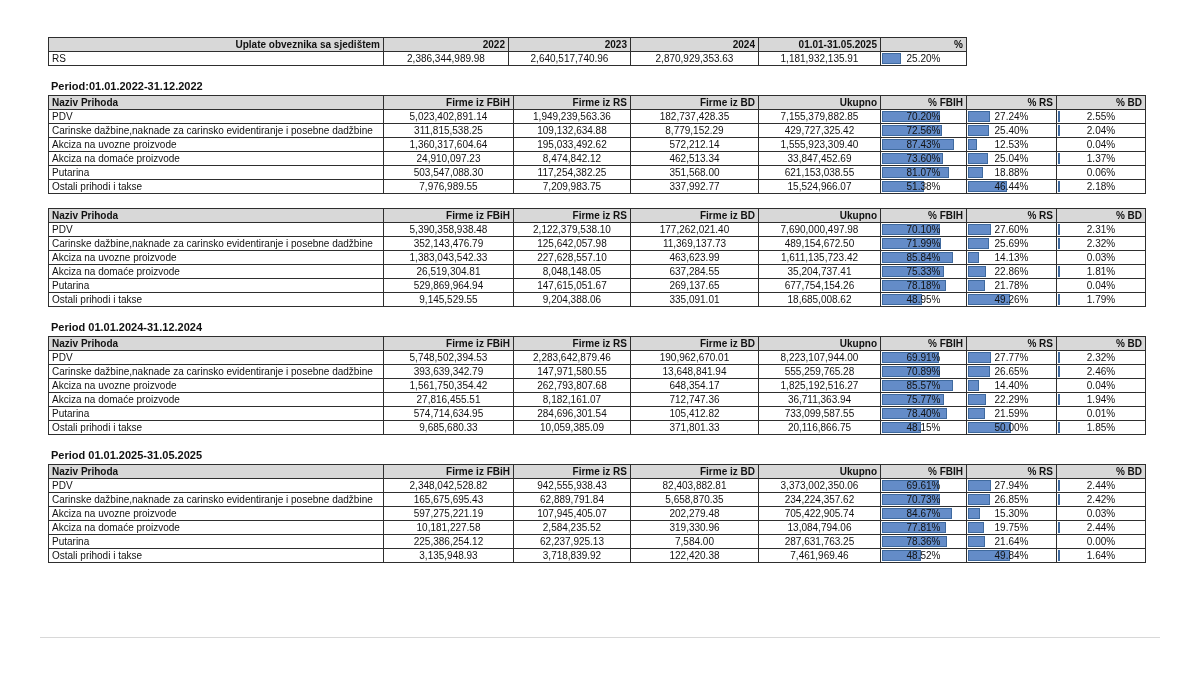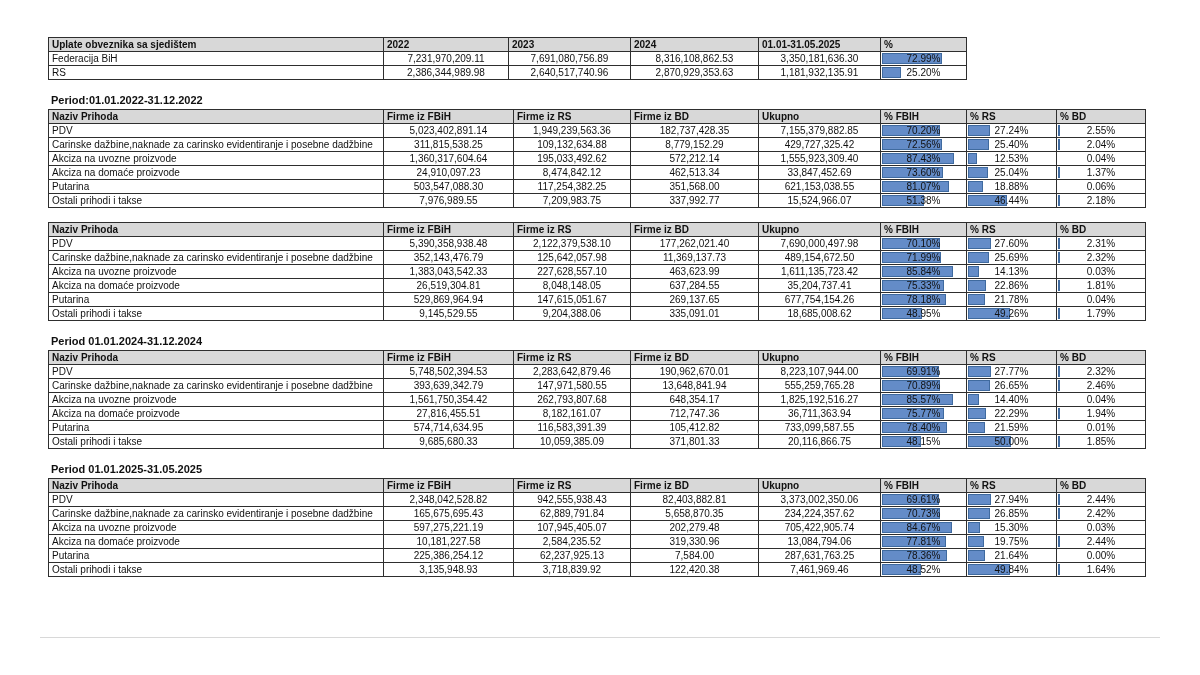--- a/index.html
+++ b/index.html
@@ -7,21 +7,21 @@
     width:1200px;height:675px;background:#ffffff;position:relative;overflow:hidden;
     font-family:"Liberation Sans",sans-serif;color:#111;
   }
   .sheet{position:absolute;left:48px;top:37px;width:1100px;}
   table{border-collapse:collapse;table-layout:fixed;}
   th,td{
     border:1px solid #2e2e2e;height:14px;padding:0 3px;
     font-size:10px;line-height:12px;white-space:nowrap;overflow:hidden;
     box-sizing:border-box;
   }
-  thead th{background:#d8d8d8;font-weight:bold;text-align:left;}
+  thead th{background:#d8d8d8;font-weight:bold;text-align:right;}
   th.left{text-align:left;}
   td.label{text-align:left;}
   td.num{text-align:center;}
   tr.total td{background:#d8d8d8;font-weight:bold;}
   td.pct{position:relative;text-align:center;padding:0;}
   td.pct .bar{
     position:absolute;left:1px;top:1px;bottom:1px;
     background:#648cc8;border:1px solid #3f6a9f;box-sizing:border-box;
   }
   td.pct .pct-text{position:relative;z-index:1;}
@@ -53,28 +53,20 @@
         <th>Uplate obveznika sa sjedištem</th>
         <th>2022</th>
         <th>2023</th>
         <th>2024</th>
         <th>01.01-31.05.2025</th>
         <th>%</th>
       </tr>
     </thead>
     <tbody id="summary-body">
         <tr>
-          <td class="label">Federacija BiH</td>
-          <td class="num">7,231,970,209.11</td>
-          <td class="num">7,691,080,756.89</td>
-          <td class="num">8,316,108,862.53</td>
-          <td class="num">3,350,181,636.30</td>
-          <td class="pct"><div class="bar" style="width: calc(72.99% - 2px);"></div><span class="pct-text">72.99%</span></td>
-        </tr>
-        <tr>
           <td class="label">RS</td>
           <td class="num">2,386,344,989.98</td>
           <td class="num">2,640,517,740.96</td>
           <td class="num">2,870,929,353.63</td>
           <td class="num">1,181,932,135.91</td>
           <td class="pct"><div class="bar" style="width: calc(25.2% - 2px);"></div><span class="pct-text">25.20%</span></td>
         </tr>
       </tbody>
   </table>
 
@@ -318,21 +310,21 @@
               <td class="num">8,182,161.07</td>
               <td class="num">712,747.36</td>
               <td class="num">36,711,363.94</td>
               <td class="pct"><div class="bar" style="width: calc(75.77% - 2px);"></div><span class="pct-text">75.77%</span></td>
               <td class="pct"><div class="bar" style="width: calc(22.29% - 2px);"></div><span class="pct-text">22.29%</span></td>
               <td class="pct"><div class="bar" style="width: calc(1.94% - 2px);"></div><span class="pct-text">1.94%</span></td>
             </tr>
             <tr>
               <td class="label">Putarina</td>
               <td class="num">574,714,634.95</td>
-              <td class="num">116,583,391.39</td>
+              <td class="num">284,696,301.54</td>
               <td class="num">105,412.82</td>
               <td class="num">733,099,587.55</td>
               <td class="pct"><div class="bar" style="width: calc(78.4% - 2px);"></div><span class="pct-text">78.40%</span></td>
               <td class="pct"><div class="bar" style="width: calc(21.59% - 2px);"></div><span class="pct-text">21.59%</span></td>
               <td class="pct"><span class="pct-text">0.01%</span></td>
             </tr>
             <tr>
               <td class="label">Ostali prihodi i takse</td>
               <td class="num">9,685,680.33</td>
               <td class="num">10,059,385.09</td>

